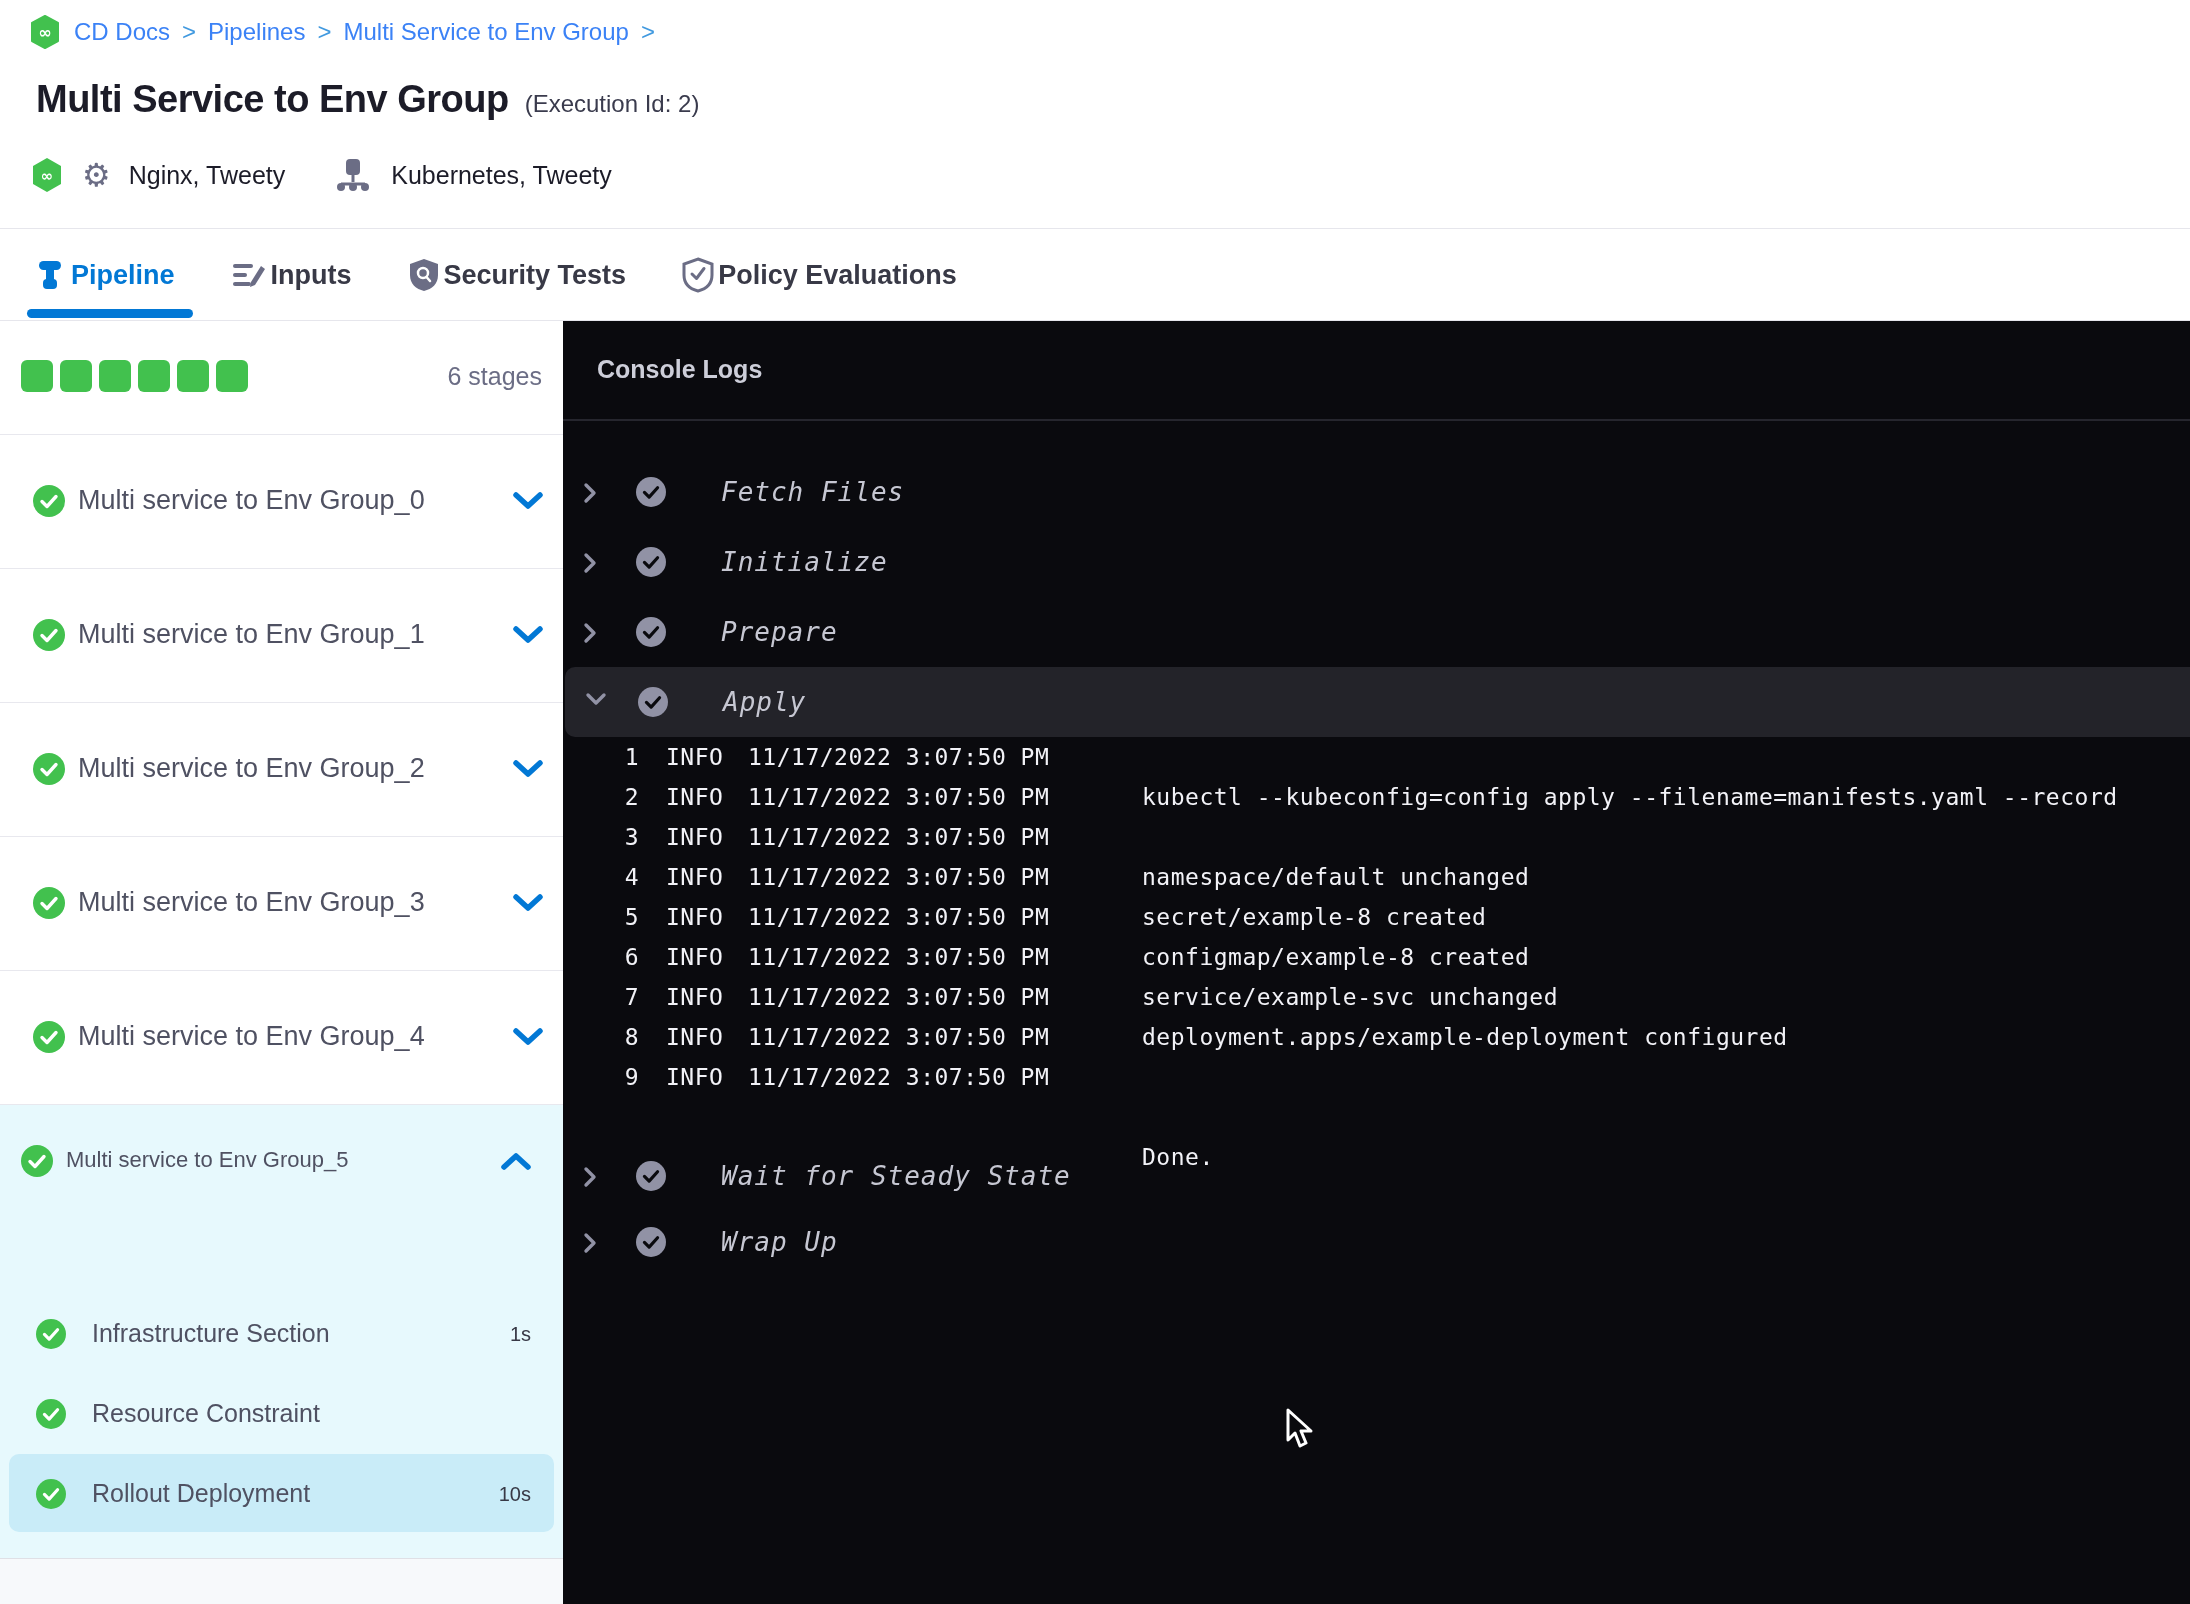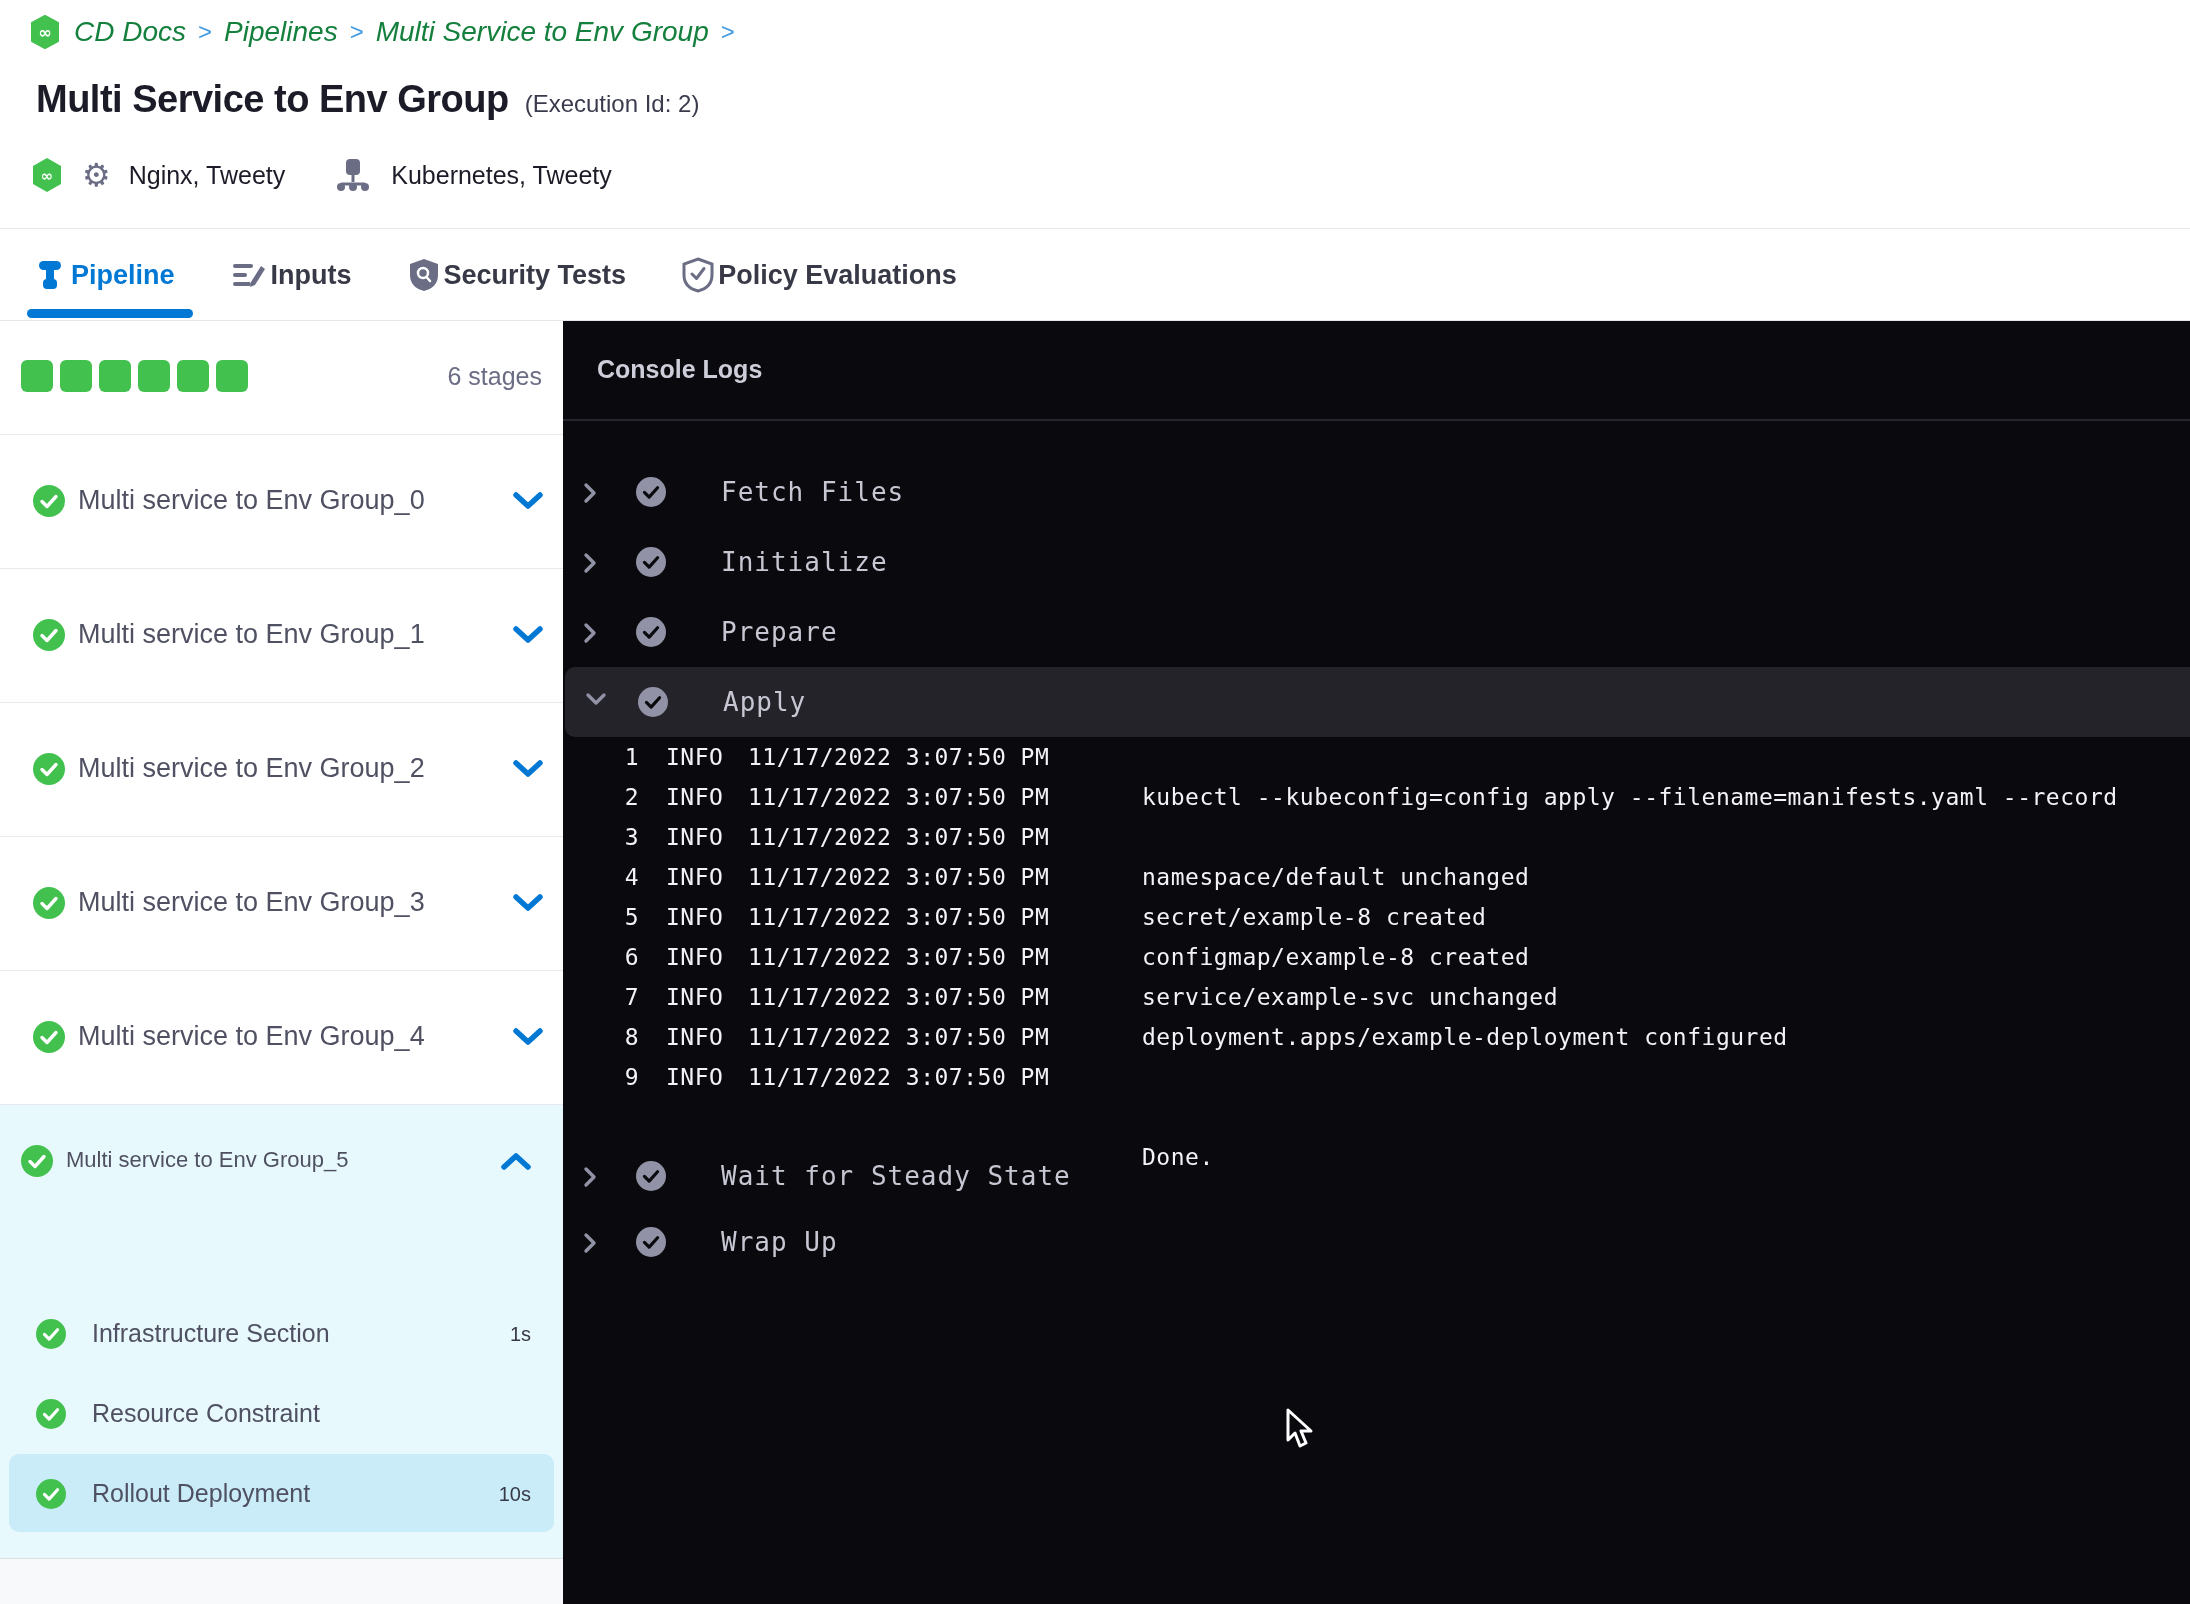--- a/index.html
+++ b/index.html
@@ -1,21 +1,21 @@
 <!DOCTYPE html>
 <html><head>
 <meta charset="utf-8">
 <style>
   html,body{margin:0;padding:0;background:#fff;}
   .screen{position:relative;width:2190px;height:1604px;background:#ffffff;
           font-family:"Liberation Sans",sans-serif;overflow:hidden;}
 
   
   .breadcrumb{position:absolute;left:28px;top:14px;height:36px;display:flex;align-items:center;gap:12px;}
-  .crumb{color:#15803d;font-size:28px;cursor:pointer;font-style:italic;}
+  .crumb{color:#3b82f6;font-size:24px;cursor:pointer;}
   .crumb-sep{color:#0278d5;opacity:.75;font-size:24px;}
   .logo-hex{width:34px;height:34px;display:block;}
   .page-title-row{position:absolute;left:36px;top:78px;display:flex;align-items:baseline;gap:16px;}
   .page-title{font-size:38px;font-weight:bold;color:#1c1c28;letter-spacing:-0.5px;}
   .exec-id{font-size:24px;color:#3a3b4d;}
   .services-row{position:absolute;left:30px;top:150px;height:50px;display:flex;align-items:center;gap:18px;}
   .svc-text{font-size:25px;color:#1c1c28;}
   .gear{font-family:"DejaVu Sans",sans-serif;font-size:32px;color:#6b6d85;line-height:32px;}
   .hdr-divider{position:absolute;left:0;top:228px;width:2190px;height:1px;background:#e6e6ec;}
 
@@ -51,21 +51,21 @@
   .bottom-strip{position:absolute;left:0;top:1237px;width:563px;height:46px;background:#f7f9fb;border-top:1px solid #dfe0e6;}
 
   
   .console{position:absolute;left:563px;top:321px;width:1627px;height:1283px;background:#0a0a0e;}
   .console-title{position:absolute;left:34px;top:34px;font-size:25px;font-weight:bold;color:#cdced9;}
   .console-divider{position:absolute;left:0;top:98px;width:1627px;height:2px;background:#26262e;}
   .cstep{position:absolute;left:0;width:1627px;height:70px;cursor:pointer;}
   .cstep .cchev{position:absolute;left:20px;top:50%;margin-top:-10px;}
   .cstep .cchk{position:absolute;left:73px;top:50%;margin-top:-15px;}
   .cstep .cname{position:absolute;left:158px;top:50%;transform:translateY(-50%);
-      font-family:"DejaVu Sans Mono",monospace;font-size:26px;letter-spacing:1px;color:#c6c7d2;}
+      font-family:"DejaVu Sans Mono",monospace;font-size:26px;letter-spacing:1px;color:#c6c7d2;font-style:italic;}
   .cstep.open{background:#232329;border-radius:10px 0 0 10px;left:2px;width:1625px;}
   .logline{position:absolute;height:40px;font-family:"DejaVu Sans Mono",monospace;font-size:23px;
       letter-spacing:.5px;color:#f2f2f7;white-space:pre;}
   .ln-num{position:absolute;left:40px;width:36px;text-align:right;top:50%;transform:translateY(-50%);}
   .ln-lvl{position:absolute;left:103px;top:50%;transform:translateY(-50%);}
   .ln-time{position:absolute;left:185px;top:50%;transform:translateY(-50%);}
   .ln-msg{position:absolute;left:579px;top:50%;transform:translateY(-50%);}
 
   .cursor{position:absolute;left:1284px;top:1408px;}
 </style>

